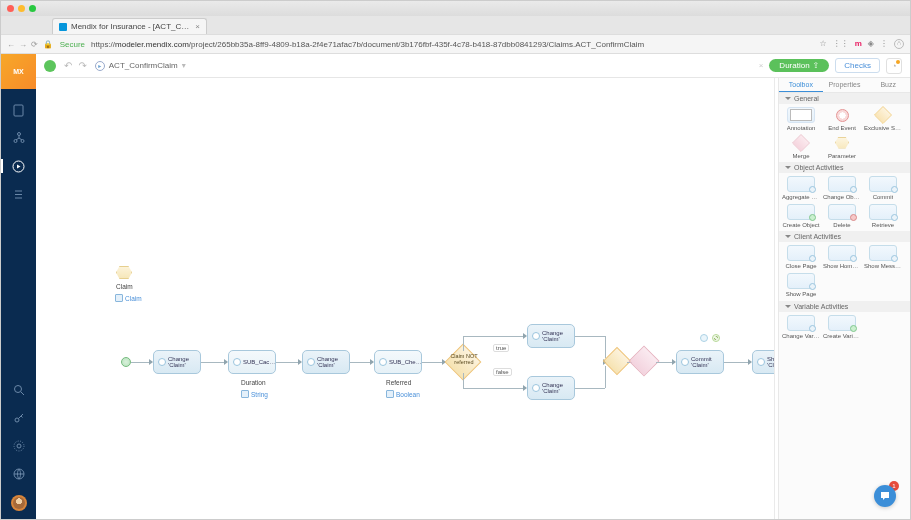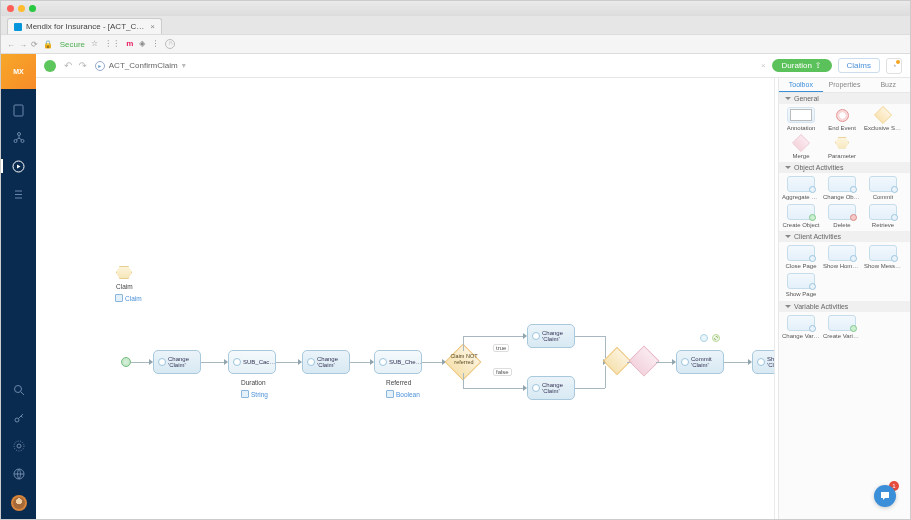--- a/index.html
+++ b/index.html
@@ -2,21 +2,21 @@
 <html><head>
 <meta charset="utf-8">
 <style>
 * { box-sizing: border-box; margin: 0; padding: 0; font-family: -apple-system, BlinkMacSystemFont, "Segoe UI", Helvetica, Arial, sans-serif; }
 html, body { width: 911px; height: 520px; overflow: hidden; background: #f0f0f0; }
 .browser-chrome { width: 911px; height: 520px; display: flex; flex-direction: column; border: 1px solid #ccc; background: #fff; }
 .window-bar { height: 15px; background: linear-gradient(#eaeaea,#dcdcdc); display: flex; align-items: center; padding: 0 6px; gap: 4px; }
 .dot { width: 7px; height: 7px; border-radius: 50%; }
 .dot.red { background: #ff5f57; } .dot.yellow { background: #febc2e; } .dot.green { background: #28c840; }
 .tab-strip { height: 18px; background: #e6e6e6; display: flex; align-items: flex-end; padding-left: 6px; }
-.tab { height: 16px; background: #f5f5f5; border: 1px solid #ccc; border-bottom: none; border-radius: 3px 3px 0 0; padding: 0 6px; font-size: 8px; display: flex; align-items: center; gap: 4px; color: #444; }
+.tab { height: 16px; background: #f5f5f5; border: 1px solid #ccc; border-bottom: none; border-radius: 3px 3px 0 0; padding: 0 6px; font-size: 8px; display: flex; align-items: center; gap: 4px; color: #444; margin-left: 45px; }
 .tab .favicon { width: 8px; height: 8px; background: #0595db; border-radius: 1px; }
 .tab .close-x { font-size: 8px; color: #888; margin-left: 2px; }
 .addr-row { height: 20px; background: #f5f5f5; border-top: 1px solid #ddd; border-bottom: 1px solid #ddd; display: flex; align-items: center; padding: 0 6px; gap: 6px; font-size: 8px; color: #555; }
 .nav-arrows { display: flex; gap: 4px; }
 .nav-arrows span { color: #9a9a9a; }
 .lock { color: #4caf50; font-size: 8px; }
 .secure { color: #4caf50; }
 .url { color: #555; flex: 1; white-space: nowrap; overflow: hidden; }
 .url .host { color: #333; }
 .addr-icons { display: flex; gap: 6px; color: #888; }
@@ -105,20 +105,21 @@
     </div>
   </div>
   <div class="addr-row">
     <div class="nav-arrows">
       <span>←</span>
       <span>→</span>
       <span>⟳</span>
     </div>
     <span class="lock">🔒</span>
     <span class="secure">Secure</span>
+    <span class="url">https://<span class="host">modeler.mendix.com</span><span>/project/265bb35a-8ff9-4809-b18a-2f4e71afac7b/document/3b176fbf-435f-4c78-b418-87dbb0841293/Claims.ACT_ConfirmClaim</span></span>
     <div class="addr-icons">
       <span>☆</span>
       <span>⋮⋮</span>
       <span class="m">m</span>
       <span>◈</span>
       <span>⋮</span>
       <span class="user">⍥</span>
     </div>
   </div>
 
@@ -188,21 +189,21 @@
           <span class="m-icon">▸</span>
           <span>ACT_ConfirmClaim</span>
           <span style="color:#bbb;">▾</span>
         </div>
         <div class="right">
           <span style="color:#ccc;">×</span>
           <div class="publish-btn">
               <span>Duration</span>
               <span style="opacity:.85">⇪</span>
             </div>
-          <div class="checks-btn">Claims</div>
+          <div class="checks-btn">Checks</div>
           <div class="bell">◔</div>
         </div>
       </div>
 
       <div class="work">
         <div class="canvas">
 
           <div class="param-shape" style="left:80px;top:188px;"></div>
           <div class="canvas-label" style="left:80px;top:205px;">Claim</div>
           <div class="var-link" style="left:79px;top:216px;">

